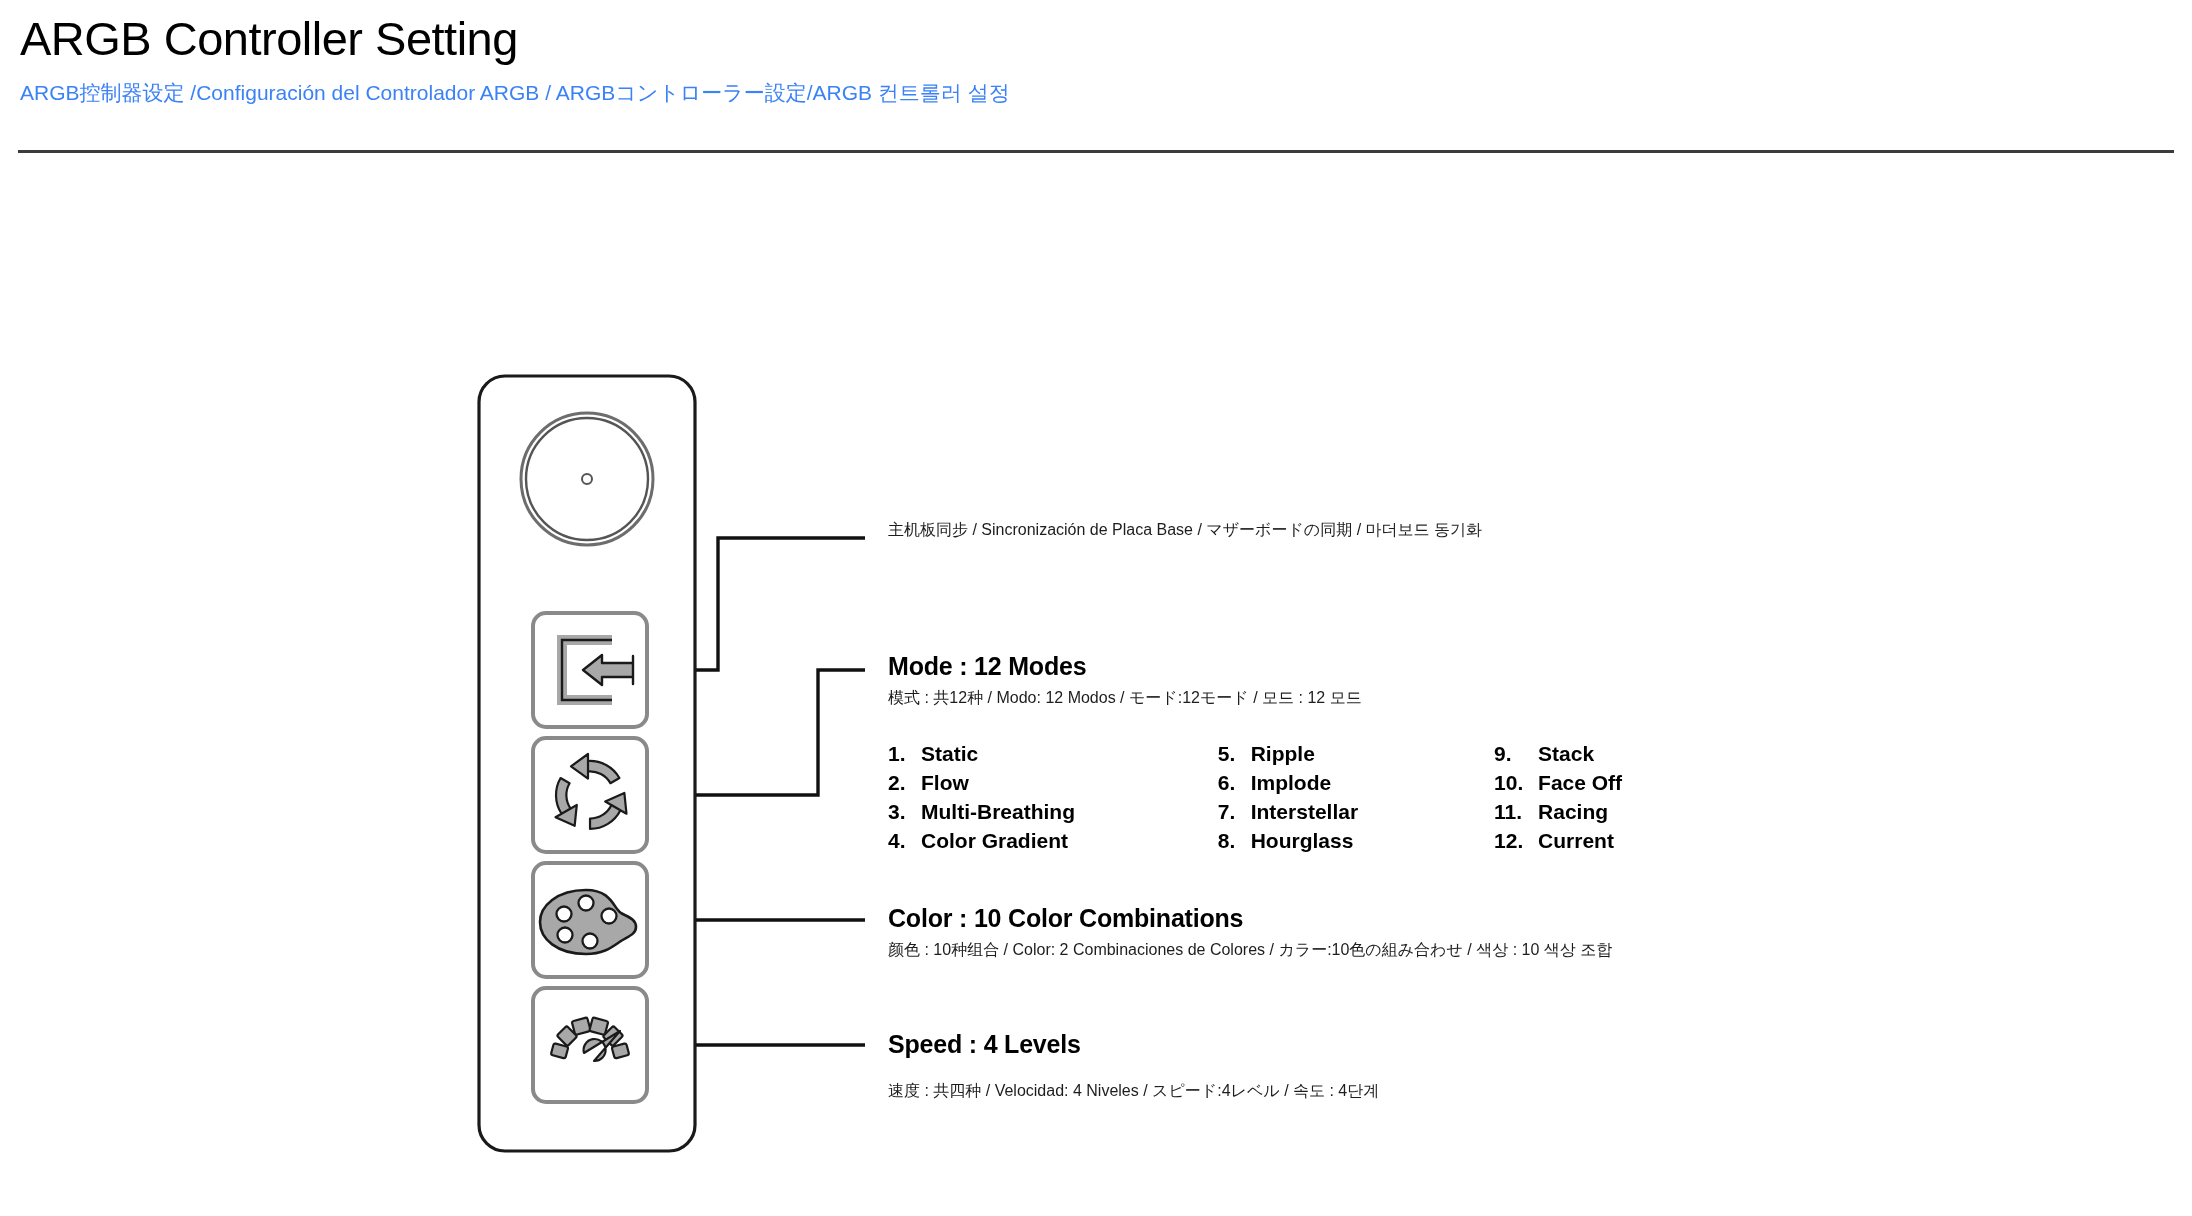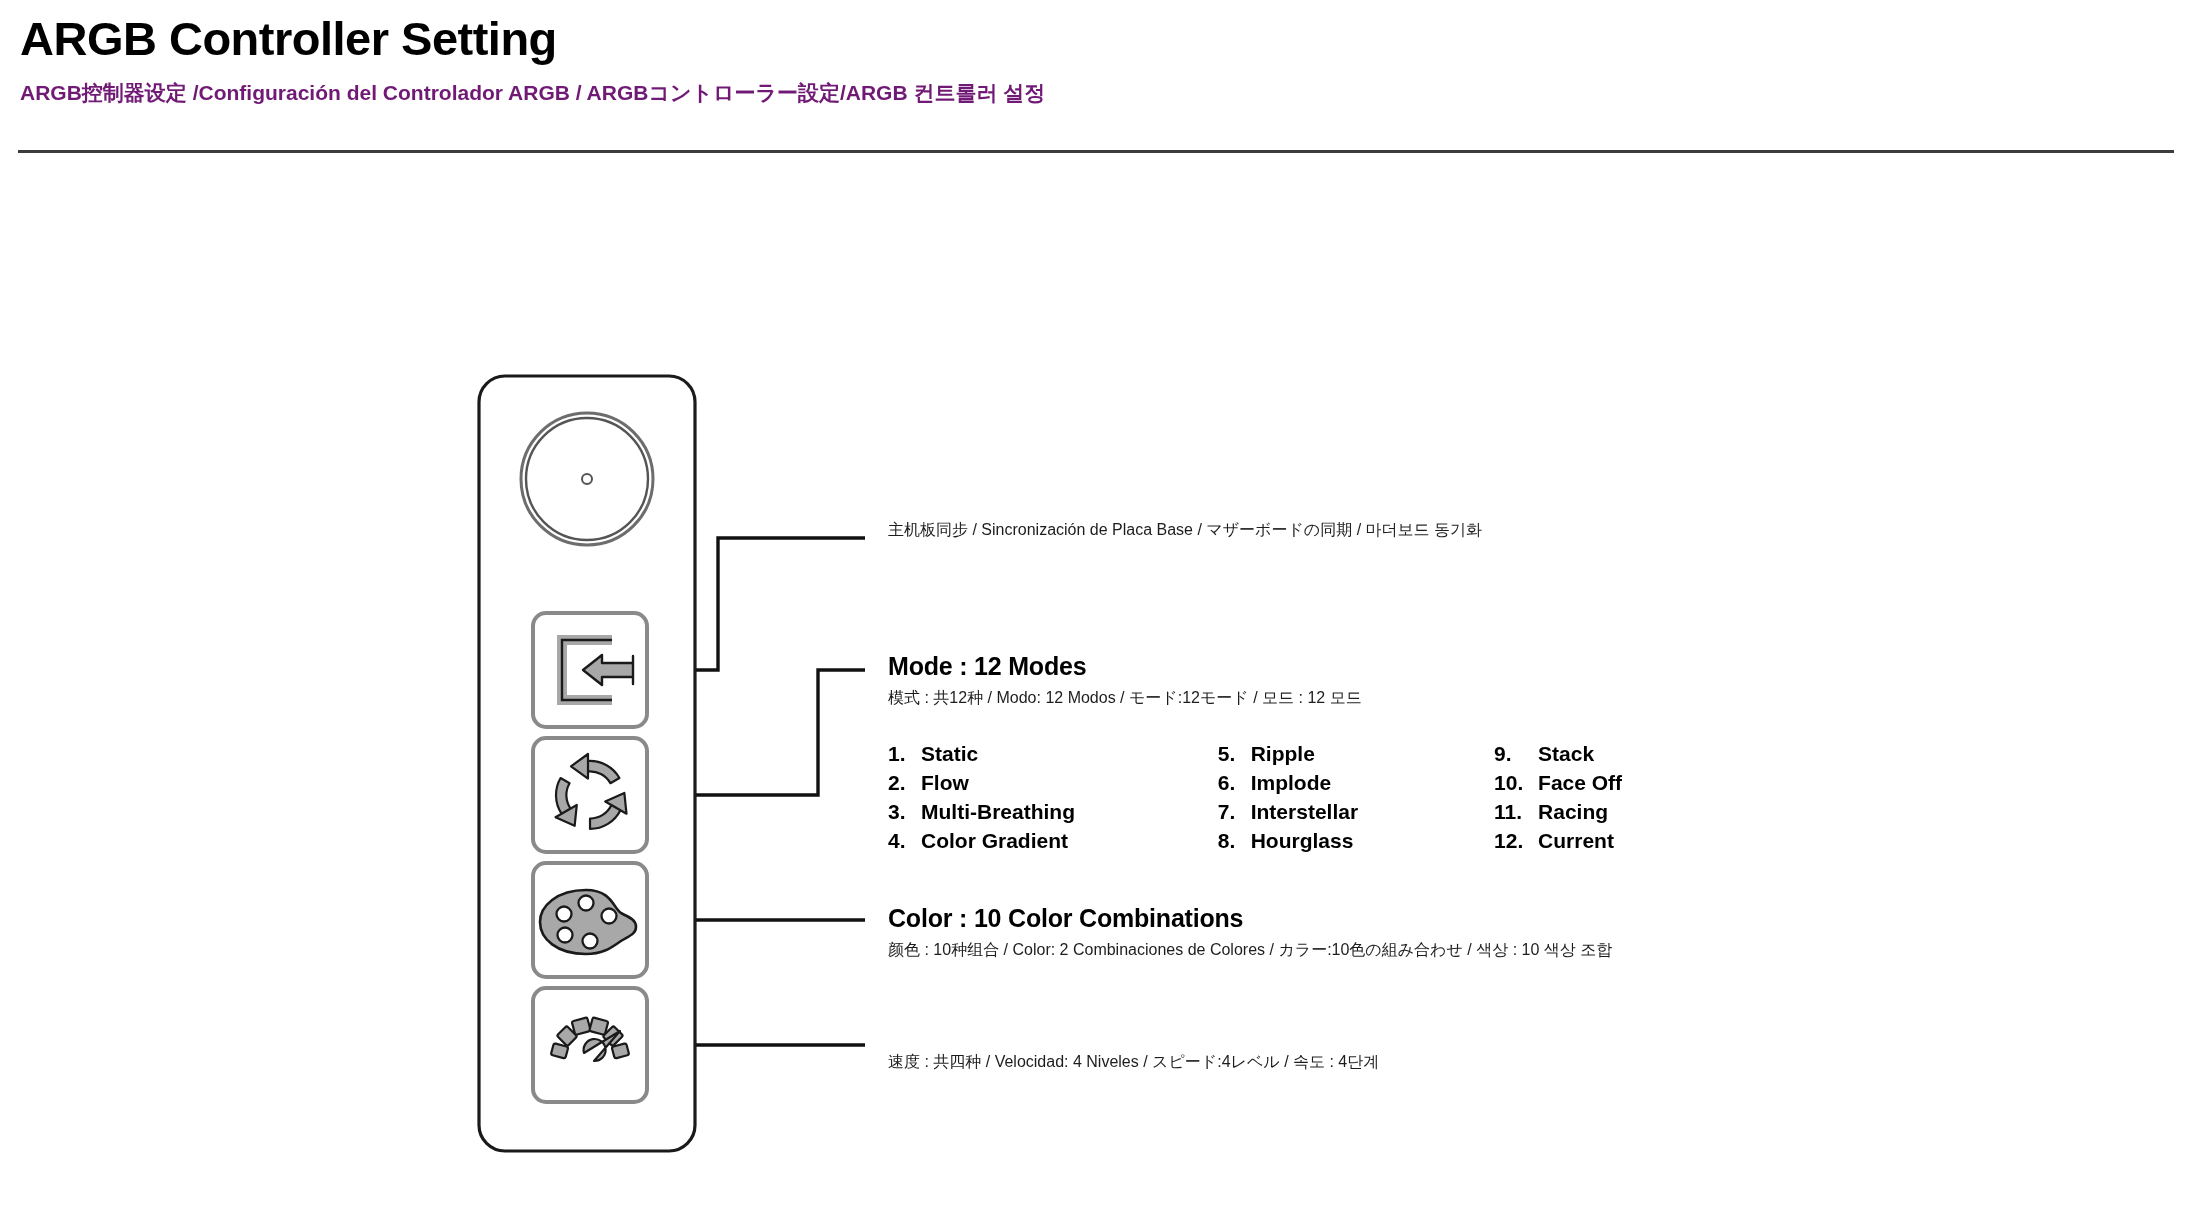--- a/index.html
+++ b/index.html
@@ -19,32 +19,32 @@
 
   
   #header {
     position: absolute;
     left: 20px;
     top: 14px;
     width: 2150px;
   }
   #page-title {
     font-size: 47px;
-    font-weight: bold;
+    font-weight: normal;
     letter-spacing: -0.5px;
     line-height: 1.08;
     color: #000000;
     margin: 0;
     white-space: nowrap;
   }
   #page-subtitle {
     font-size: 21px;
-    font-weight: bold;
+    font-weight: normal;
     line-height: 1.3;
-    color: #701a75;
+    color: #3b82f6;
     margin: 14px 0 0 0;
     white-space: nowrap;
   }
   #header-rule {
     position: absolute;
     left: 18px;
     top: 150px;
     width: 2156px;
     height: 3px;
     background: #3c3c3c;
@@ -302,14 +302,15 @@
       </div>
   </div>
 </div>
 
 <div class="callout" id="callout-color">
   <div class="callout-title">Color : 10 Color Combinations</div>
   <div class="callout-sub">颜色 : 10种组合 / Color: 2 Combinaciones de Colores / カラー:10色の組み合わせ / 색상 : 10 색상 조합</div>
 </div>
 
 <div class="callout" id="callout-speed">
+  <div class="callout-title">Speed : 4 Levels</div>
   <div class="callout-sub">速度 : 共四种 / Velocidad: 4 Niveles / スピード:4レベル / 속도 : 4단계</div>
 </div>
 
 </body></html>

